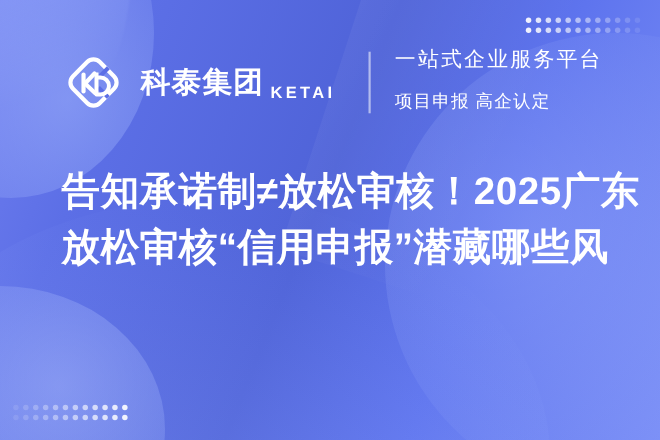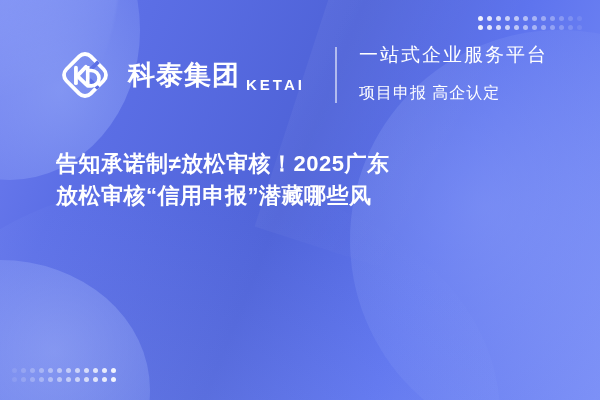--- a/index.html
+++ b/index.html
@@ -198,21 +198,21 @@
     margin-top: 15px;
     white-space: nowrap;
   }
 
   
   .headline {
     position: absolute;
     left: 56px;
     right: 24px;
     top: 148px;
-    font-size: 22px;
+    font-size: 35px;
     font-weight: bold;
     color: #ffffff;
     line-height: 1.46;
     letter-spacing: 0.5px;
   }
   .headline-line {
     display: block;
     white-space: nowrap;
   }
 </style>

